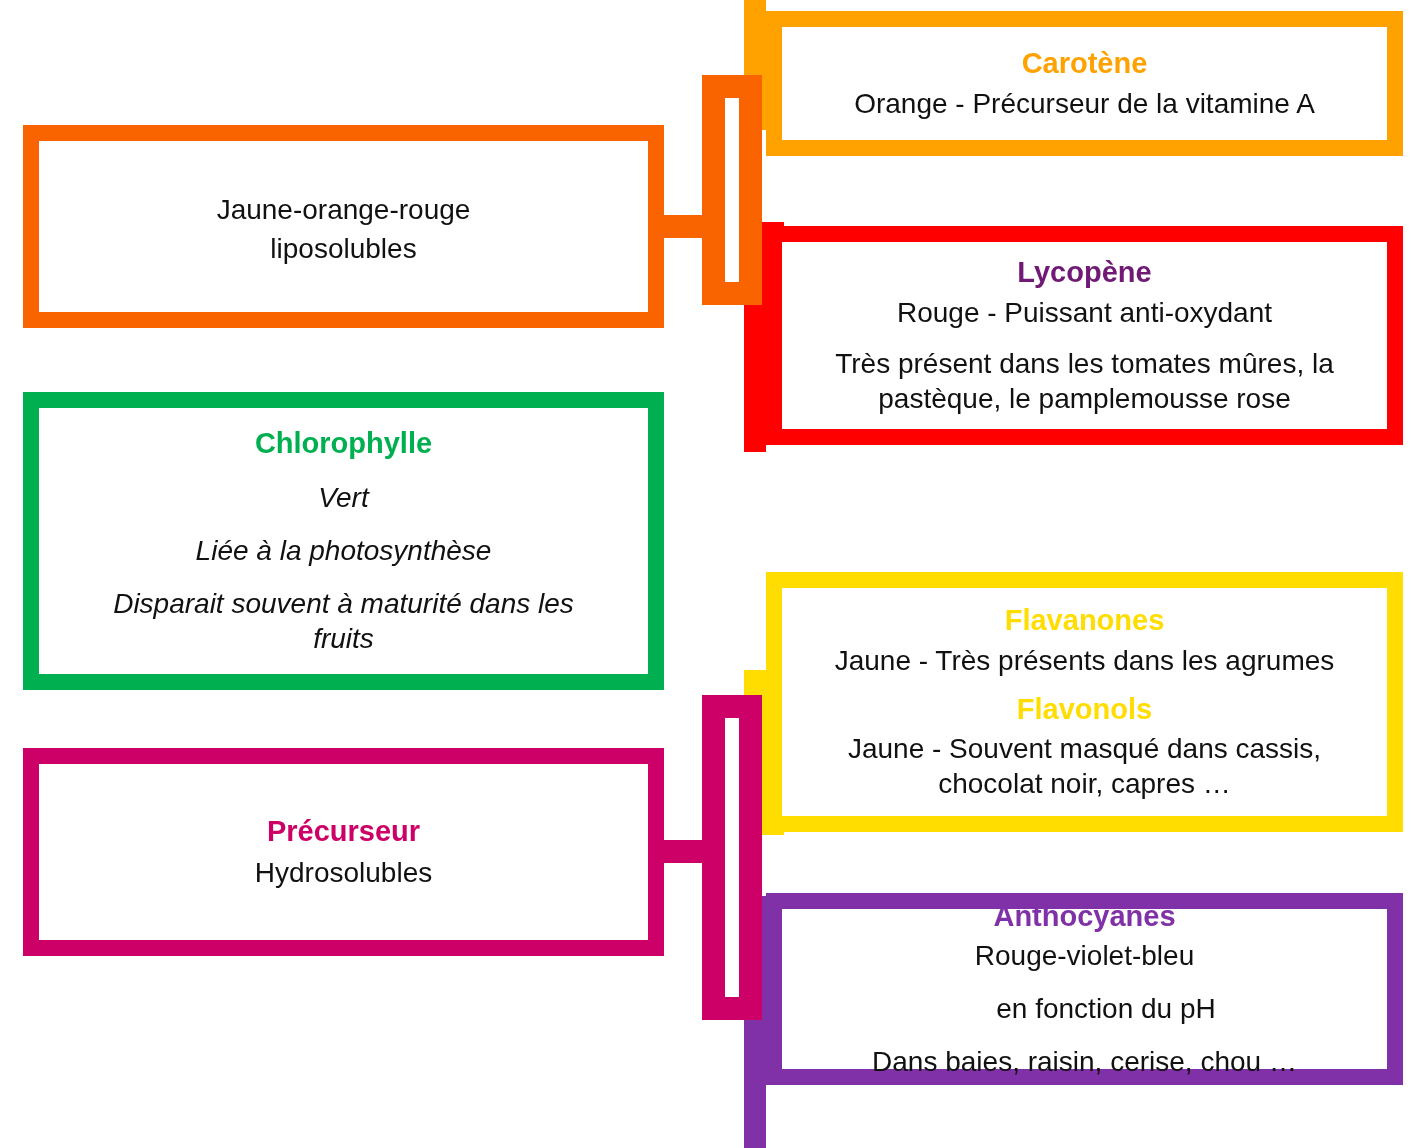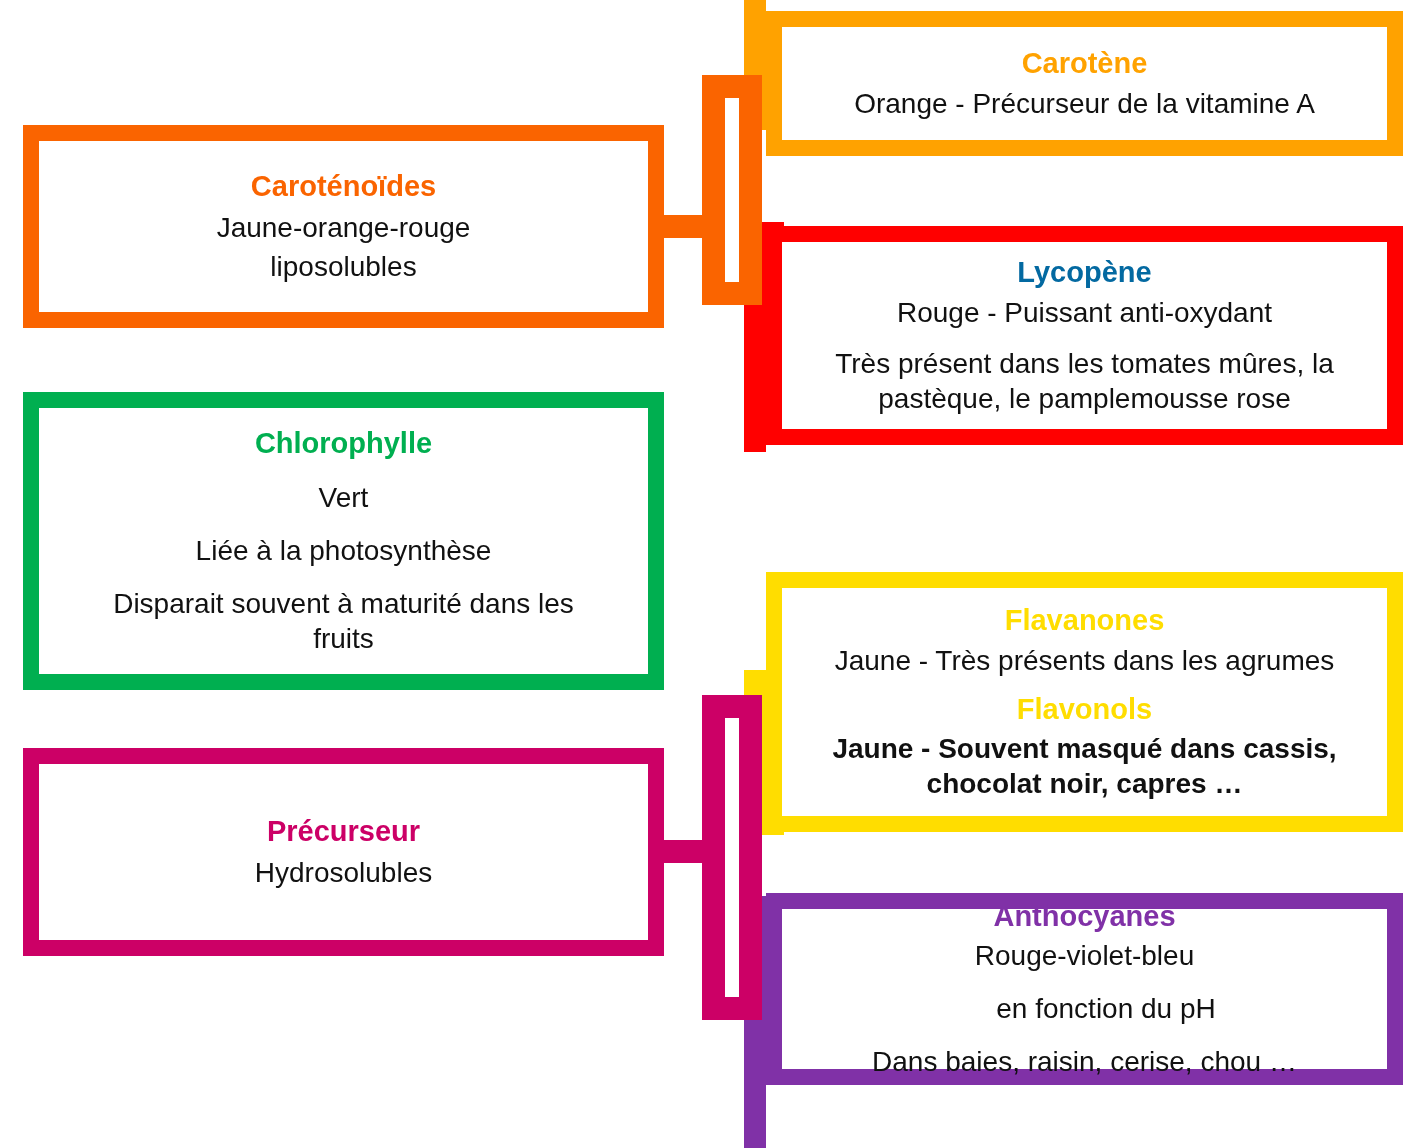--- a/index.html
+++ b/index.html
@@ -47,21 +47,21 @@
   .box .line.wrap {
     white-space: normal;
   }
 
   
   .sp-loose .line { margin-top: 4px; }
   .sp-loose .title { margin-bottom: 2px; }
   .sp-tight .line { margin-top: 1px; }
   .sp-tight .title { margin-top: 14px; }
   .sp-tight .title.first { margin-top: 0; }
-  .sp-mid .line { margin-top: 12px; }
+  .sp-mid .line { margin-top: 12px; font-style: italic; }
 
   
   #box-carotenoides {
     left: 23px; top: 125px; width: 641px; height: 203px;
     border: 16px solid #FA6400;
   }
   #box-chlorophylle {
     left: 23px; top: 392px; width: 641px; height: 298px;
     border: 16px solid #00AF50;
   }
@@ -130,21 +130,20 @@
 
   <div class="seg mg" style="left:702px; top:695px; width:23px; height:325px;"></div>
 
   <div class="seg mg" style="left:702px; top:695px; width:60px; height:23px;"></div>
 
   <div class="seg mg" style="left:702px; top:997px; width:60px; height:23px;"></div>
 
   <div class="seg mg" style="left:739px; top:695px; width:23px; height:325px;"></div>
 
   <div class="box sp-loose" id="box-carotenoides">
-    <div class="title" style="color:#FA6400;">Caroténoïdes</div>
     <div class="line">Jaune-orange-rouge</div>
     <div class="line">liposolubles</div>
   </div>
 
   <div class="box sp-mid" id="box-chlorophylle">
     <div class="title" style="color:#00AF50;">Chlorophylle</div>
     <div class="line" style="margin-top:18px;">Vert</div>
     <div class="line" style="margin-top:18px;">Liée à la photosynthèse</div>
     <div class="line wrap" style="margin-top:18px; max-width:480px;">Disparait souvent à maturité dans les fruits</div>
   </div>
@@ -153,30 +152,30 @@
     <div class="title" style="color:#CC0066;">Précurseur</div>
     <div class="line">Hydrosolubles</div>
   </div>
 
   <div class="box sp-tight" id="box-carotene">
     <div class="title first" style="color:#FFA200;">Carotène</div>
     <div class="line" style="margin-top:4px;">Orange - Précurseur de la vitamine A</div>
   </div>
 
   <div class="box sp-tight" id="box-lycopene">
-    <div class="title first" style="color:#0369a1;">Lycopène</div>
+    <div class="title first" style="color:#701a75;">Lycopène</div>
     <div class="line" style="margin-top:4px;">Rouge - Puissant anti-oxydant</div>
     <div class="line wrap" style="margin-top:16px; max-width:560px;">Très présent dans les tomates mûres, la pastèque, le pamplemousse rose</div>
   </div>
 
   <div class="box sp-tight" id="box-flavanones">
     <div class="title first" style="color:#FFDD00;">Flavanones</div>
     <div class="line" style="margin-top:4px;">Jaune - Très présents dans les agrumes</div>
     <div class="title" style="color:#FFDD00; margin-top:14px;">Flavonols</div>
-    <div class="line wrap" style="margin-top:4px; max-width:540px;font-weight:bold;">Jaune - Souvent masqué dans cassis, chocolat noir, capres …</div>
+    <div class="line wrap" style="margin-top:4px; max-width:540px;">Jaune - Souvent masqué dans cassis, chocolat noir, capres …</div>
   </div>
 
   <div class="box sp-tight" id="box-anthocyanes">
     <div class="title first" style="color:#8031A7;">Anthocyanes</div>
     <div class="line" style="margin-top:4px;">Rouge-violet-bleu</div>
     <div class="line" style="margin-top:18px;margin-left:43px;">en fonction du pH</div>
     <div class="line" style="margin-top:18px;">Dans baies, raisin, cerise, chou …</div>
   </div>
 
 </div>

